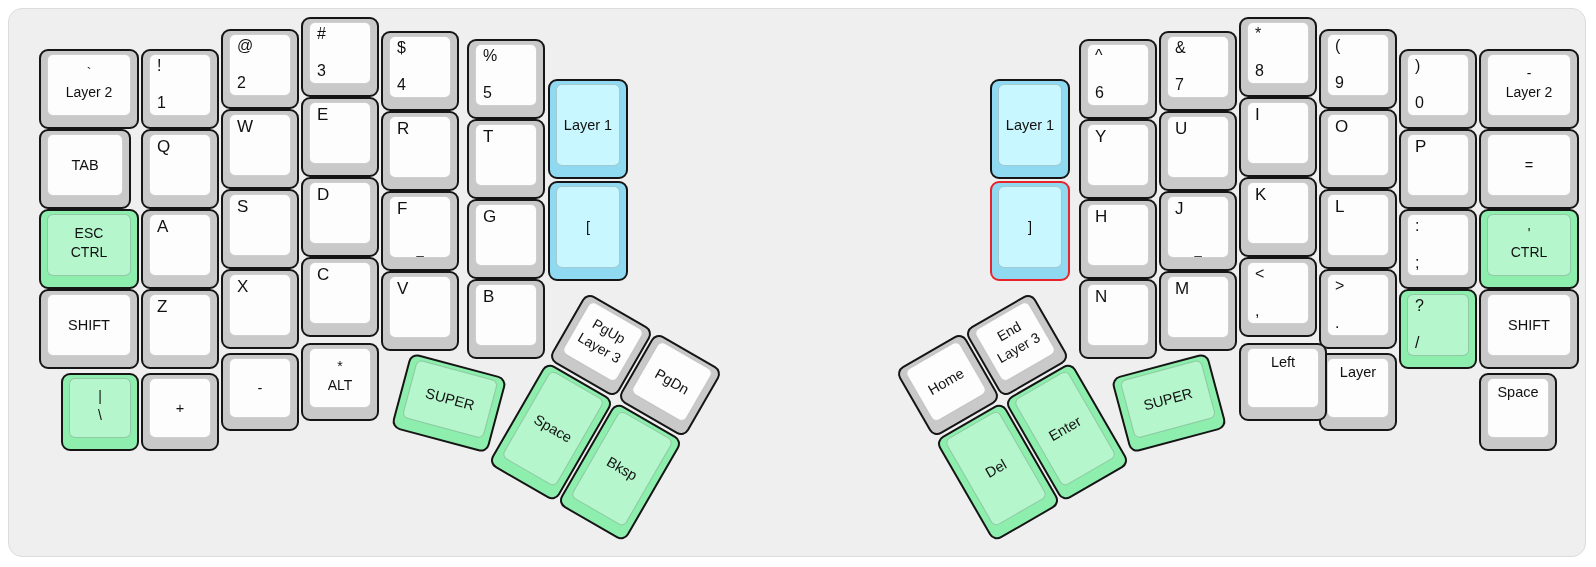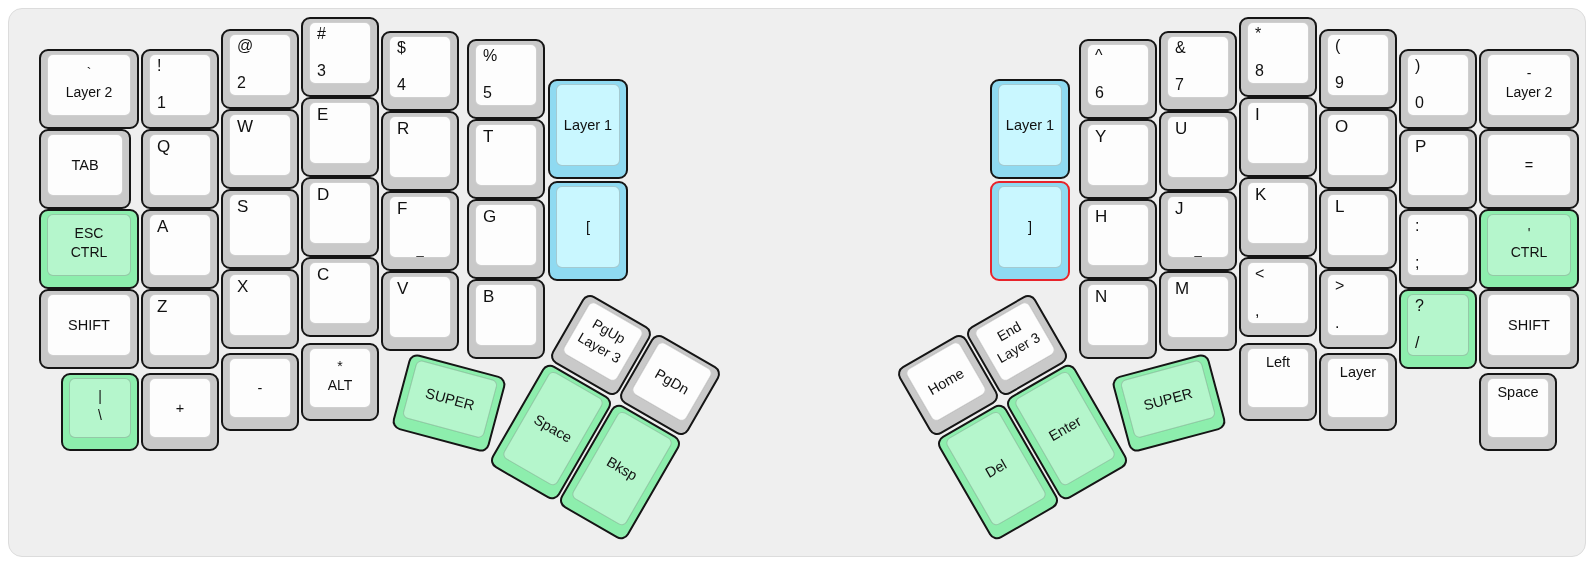--- a/index.html
+++ b/index.html
@@ -312,21 +312,21 @@
         <div class="cap tl">
           <span class="lab l0">K</span>
         </div>
       </div>
       <div class="key w" style="left: 1230px; top: 248px; width: 78px; height: 80px;">
         <div class="cap pair">
           <span class="lab l0">&lt;</span>
           <span class="lab l1">,</span>
         </div>
       </div>
-      <div class="key w" style="left: 1230px; top: 334px; width: 78px; height: 78px;">
+      <div class="key w" style="left: 1230px; top: 334px; width: 88px; height: 78px;">
         <div class="cap topcenter">
           <span class="lab l0">Left</span>
         </div>
       </div>
       <div class="key w" style="left: 1150px; top: 22px; width: 78px; height: 80px;">
         <div class="cap pair">
           <span class="lab l0">&amp;</span>
           <span class="lab l1">7</span>
         </div>
       </div>

